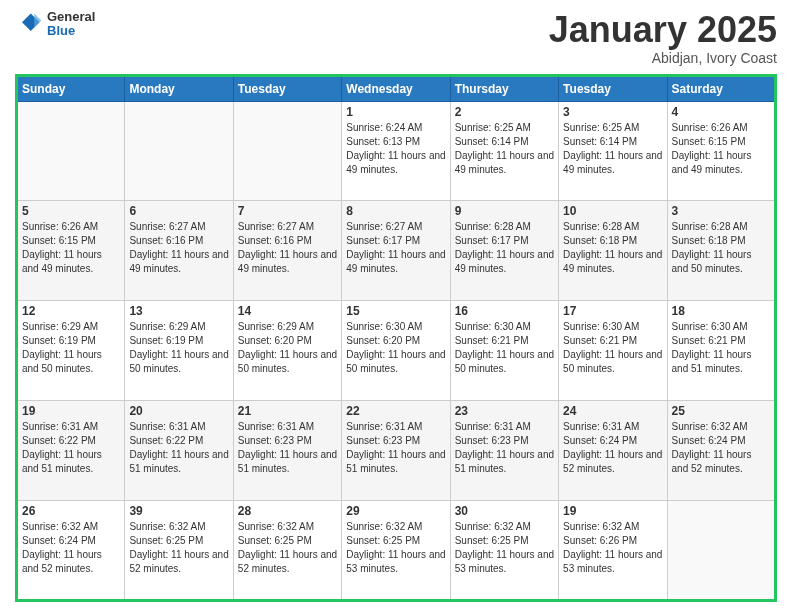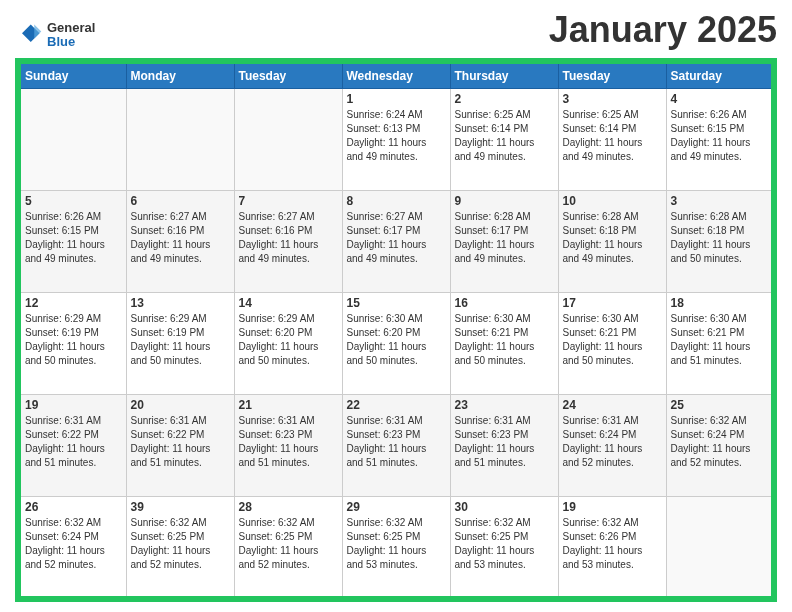--- a/index.html
+++ b/index.html
@@ -13,21 +13,21 @@
     .page {
       width: 792px;
       height: 612px;
       padding: 10px 15px;
       display: flex;
       flex-direction: column;
     }
     .header {
       display: flex;
       justify-content: space-between;
-      align-items: flex-end;
+      align-items: flex-start;
       margin-bottom: 8px;
     }
     .logo {
       display: flex;
       align-items: center;
       gap: 4px;
     }
     .logo-text {
       display: flex;
       flex-direction: column;
@@ -48,21 +48,21 @@
       font-size: 36px;
       font-weight: bold;
       color: #333;
       line-height: 1.1;
     }
     .location {
       font-size: 14px;
       color: #555;
     }
     .calendar {
-      border: 6px solid #22c55e;
+      border: 3px solid #22c55e;
       border-collapse: collapse;
       width: 100%;
       flex: 1;
       table-layout: fixed;
     }
     .calendar th {
       background: #2979c0;
       color: #fff;
       font-size: 12px;
       font-weight: bold;
@@ -107,20 +107,21 @@
         <polygon points="18,4 28,14 18,24 8,14" fill="#1a6bb5"></polygon>
         <polygon points="22,4 30,12 22,20" fill="#5baae0" opacity="0.7"></polygon>
       </svg>
       <div class="logo-text">
         <span>General</span>
         <span>Blue</span>
       </div>
     </div>
     <div class="title-block">
       <div class="month-title">January 2025</div>
+      <div class="location">Abidjan, Ivory Coast</div>
     </div>
   </div>
 
   <table class="calendar">
     <thead>
       <tr>
       <th>Sunday</th>
           <th>Monday</th>
           <th>Tuesday</th>
           <th>Wednesday</th>

